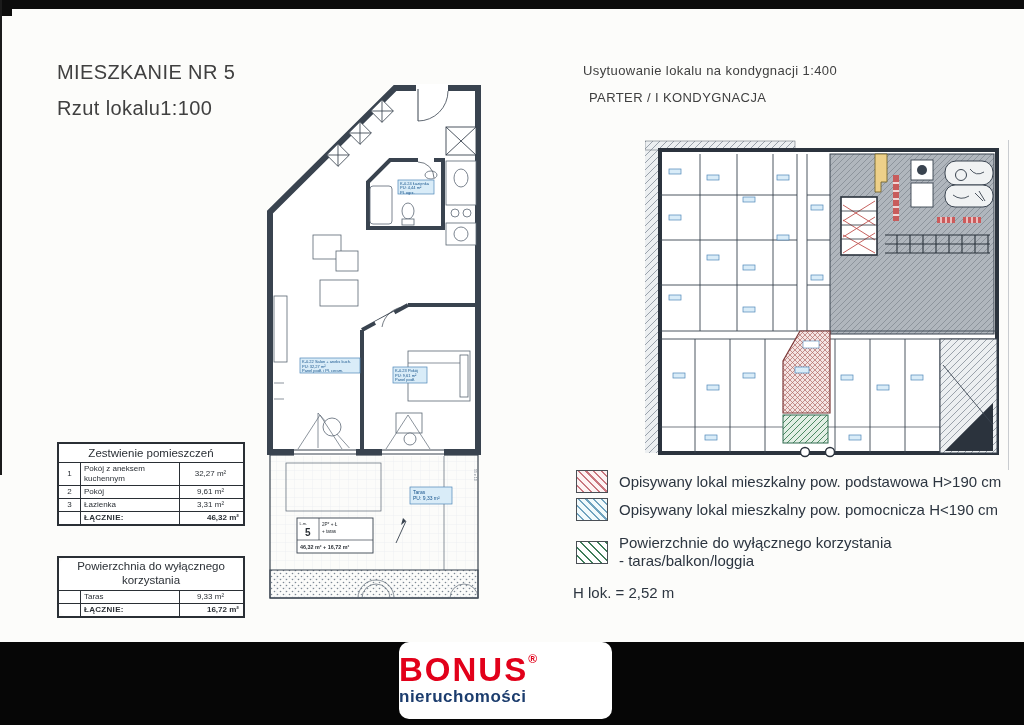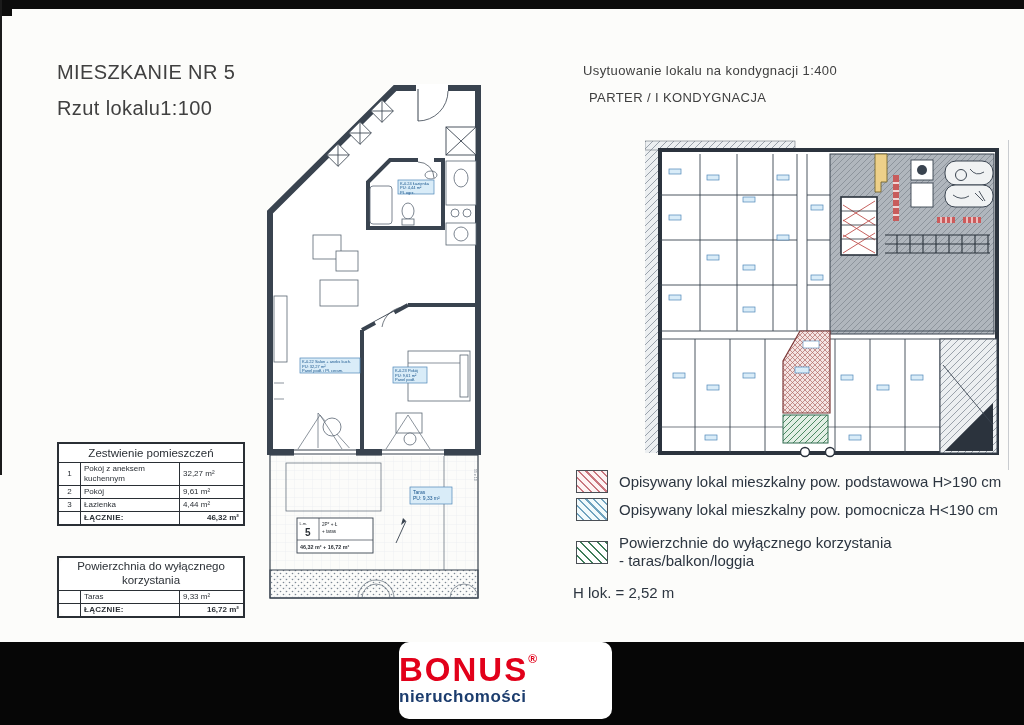--- a/index.html
+++ b/index.html
@@ -19,21 +19,21 @@
   .h-right .title-line{font-size:13px;margin-bottom:14px;}
   .h-right .sub{padding-left:6px;}
 
   
   table.spec{position:absolute;border-collapse:collapse;background:#fff;
              border:2.5px solid #2a2f35;color:#2b3036;}
   table.spec td{border:1px solid #2a2f35;padding:1px 3px;font-size:8px;line-height:1.25;}
   table.spec td.hd{font-size:11.5px;text-align:center;padding:2px 2px;}
   td.no{width:15px;text-align:center;font-size:8px;}
   td.nm{width:92px;text-align:left;}
-  td.ar{width:55px;text-align:left;padding-right:5px !important;}
+  td.ar{width:55px;text-align:center;padding-right:5px !important;}
   tr.total td{font-weight:bold;}
   td.tlab{font-size:12.5px;letter-spacing:.3px;}
   td.tval{font-size:12.5px;text-align:right;padding-right:4px !important;}
   #tbl-rooms{left:57px;top:442px;}
   #tbl-excl{left:57px;top:556px;border-radius:15px;}
   #tbl-excl td.hd{line-height:1.2;}
 
   
   #plan-left{position:absolute;left:258px;top:83px;}
   #plan-right{position:absolute;left:645px;top:135px;}
@@ -350,21 +350,21 @@
       <td class="ar">32,27 m²</td>
     </tr>
     <tr>
       <td class="no">2</td>
       <td class="nm">Pokój</td>
       <td class="ar">9,61 m²</td>
     </tr>
     <tr>
       <td class="no">3</td>
       <td class="nm">Łazienka</td>
-      <td class="ar">4,44 m²</td>
+      <td class="ar">3,31 m²</td>
     </tr>
     <tr class="total">
       <td class="no"></td>
       <td class="nm tlab">ŁĄCZNIE:</td>
       <td class="ar tval">46,32 m²</td>
     </tr>
   </tbody>
     </table>
 
   <table class="spec" id="tbl-excl">

